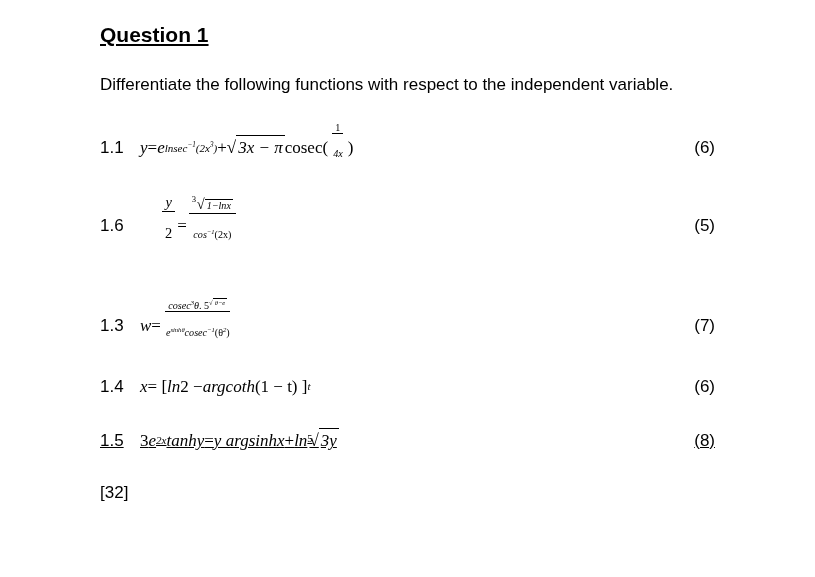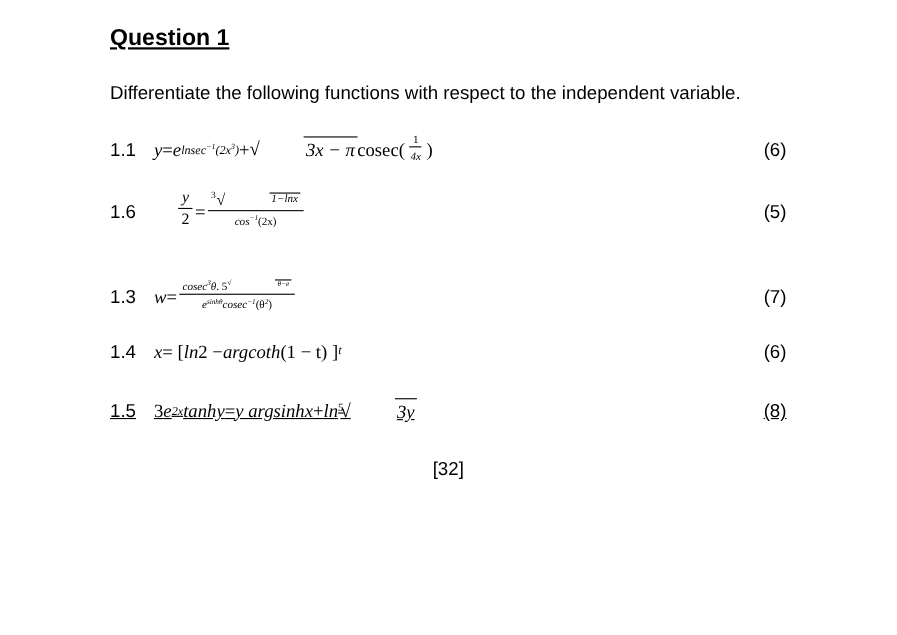--- a/index.html
+++ b/index.html
@@ -48,47 +48,46 @@
       text-align: right;
       font-family: Arial, sans-serif;
     }
     .hint {
       font-style: normal;
       font-family: Arial, sans-serif;
       margin-left: 50px;
     }
     .total-row {
       display: flex;
-      justify-content: center;
+      justify-content: flex-start;
       margin-top: 28px;
     }
     .total {
       font-family: Arial, sans-serif;
     }
     .frac {
       display: inline-flex;
       flex-direction: column;
       align-items: center;
       vertical-align: middle;
       font-size: 0.85em;
       margin: 0 2px;
     }
     .frac .num {
       border-bottom: 1px solid #000;
       padding: 0 3px;
       line-height: 1.1;
     }
     .frac .den {
-      padding: 3px 3px;
+      padding: 14px 3px;
       line-height: 1.1;
     }
     .sqrt {
       display: inline-flex;
-      align-items: flex-start;
-      gap: 40px;
+      align-items: center;
     }
     .sqrt-sym::before {
       content: "√";
     }
     .sqrt-body {
       border-top: 1px solid #000;
       padding: 0 2px;
     }
     .sup {
       font-size: 0.65em;

